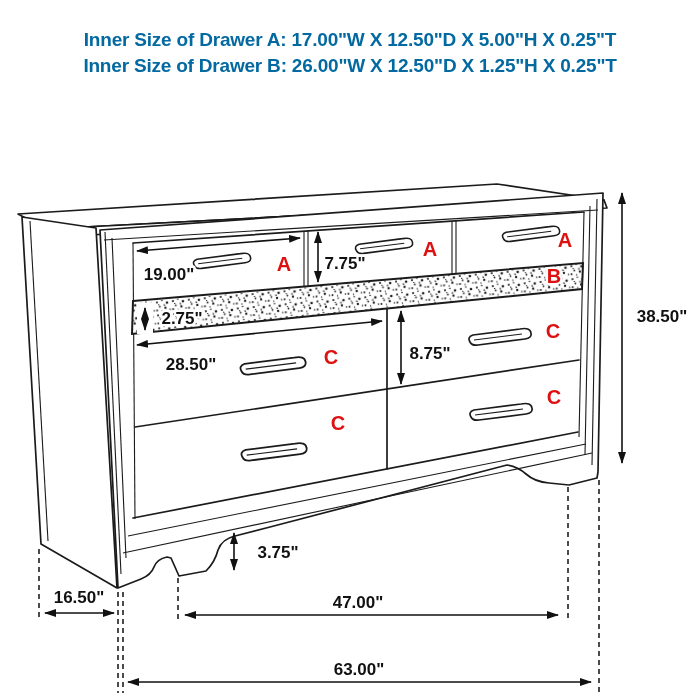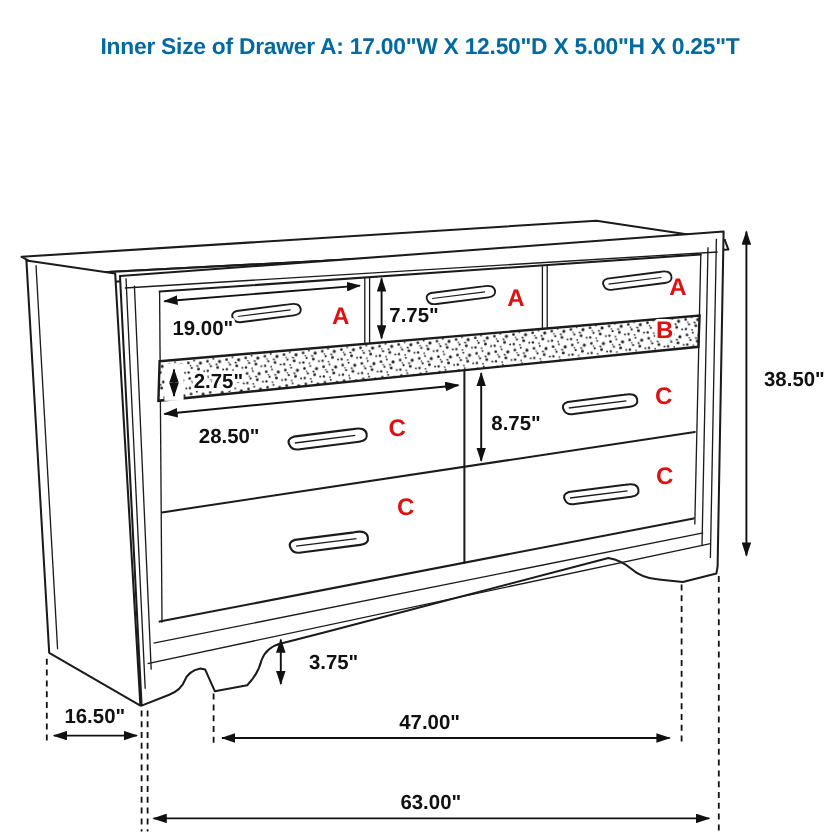--- a/index.html
+++ b/index.html
@@ -20,20 +20,21 @@
            text-anchor:middle;dominant-baseline:central;paint-order:stroke;stroke:#fff;
            stroke-width:4px;stroke-linejoin:round;}
 </style>
 </head>
 <body>
 
 <div class="stage">
 
   <div class="hdr">
     <div>Inner Size of Drawer A: 17.00"W X 12.50"D X 5.00"H X 0.25"T</div>
+    <div>Inner Size of Drawer B: 26.00"W X 12.50"D X 1.25"H X 0.25"T</div>
   </div>
 
   <svg width="700" height="700" viewBox="0 0 700 700">
     <defs>
       <marker id="arr" viewBox="0 0 12 8" markerWidth="12" markerHeight="8" refX="11" refY="4" orient="auto-start-reverse" markerUnits="userSpaceOnUse">
         <path d="M0,0 L12,4 L0,8 Z" fill="#111"></path>
       </marker>
       <pattern id="speck" width="16" height="13" patternUnits="userSpaceOnUse" patternTransform="rotate(-5)">
         <rect width="16" height="13" fill="#fff"></rect>
         <circle cx="2" cy="3" r="1.1" fill="#222"></circle>

